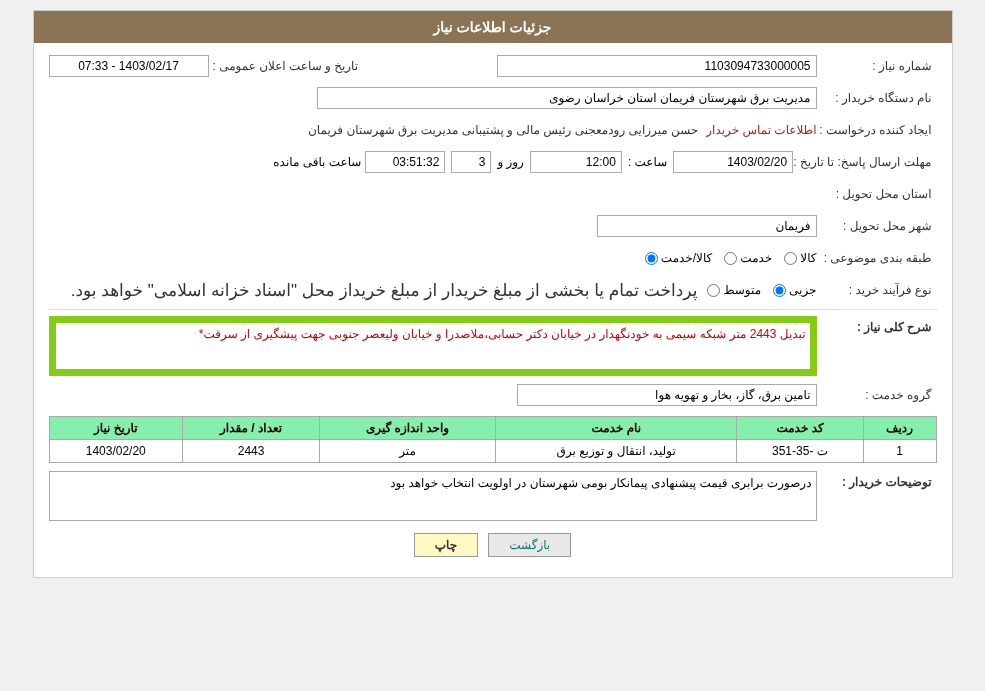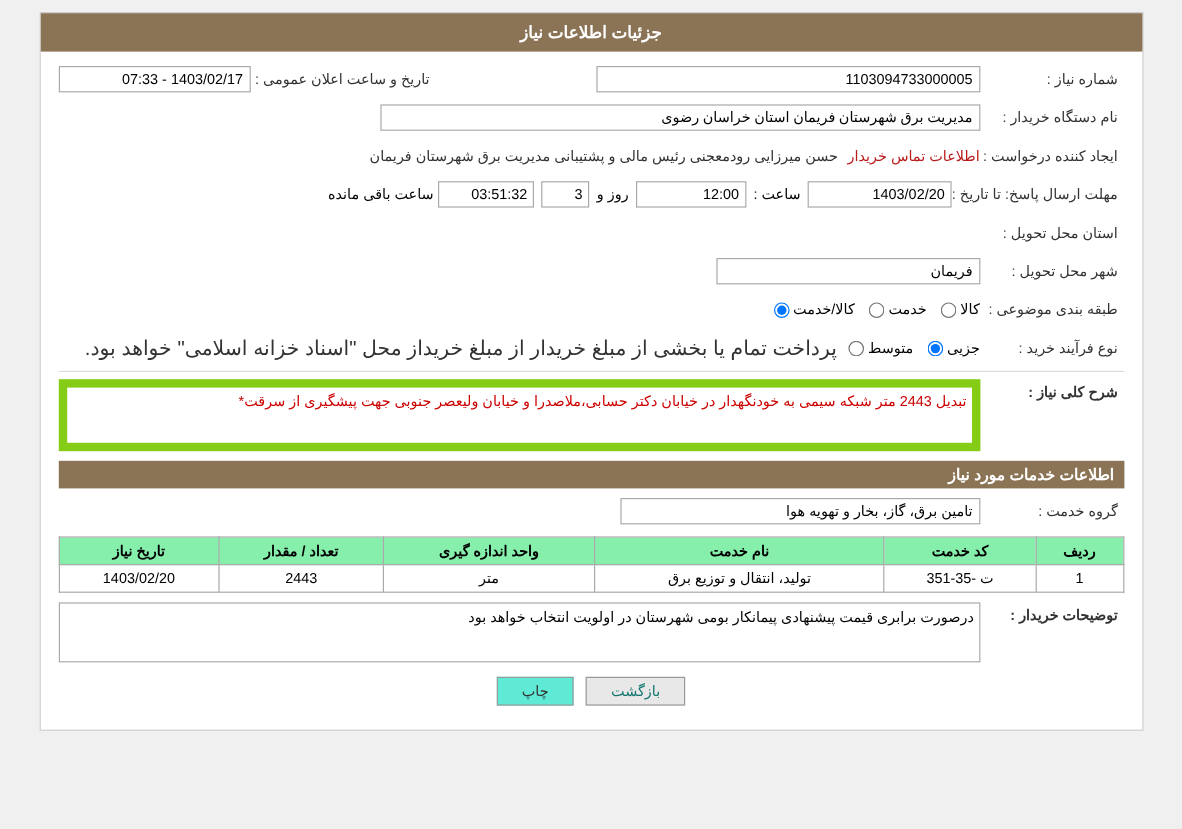--- a/index.html
+++ b/index.html
@@ -55,21 +55,21 @@
       padding: 2px 5px;
       min-height: 22px;
       display: flex;
       align-items: center;
       font-size: 12px;
     }
     .field-lg { width: 320px; }
     .field-md { width: 220px; }
     .field-sm { width: 120px; }
     .field-xs { width: 92px; }
-    .field-date { width: 160px; }
+    .field-date { width: 160px; justify-content: center; }
     .blue-link {
       color: #b91c1c;
       cursor: pointer;
       font-size: 12px;
     }
     .section-header {
       background: #8B7355;
       color: #fff;
       padding: 4px 8px;
       font-size: 13px;
@@ -103,22 +103,23 @@
       margin-bottom: 10px;
     }
     .btn {
       padding: 4px 20px;
       font-size: 12px;
       cursor: pointer;
       border: 1px solid #999;
       background: #e8e8e8;
     }
     .btn-print {
-      background: #5eead4;
+      background: #fef9c3;
       color: #333;
+      font-weight: bold;
     }
     .btn-back {
       background: #e8e8e8;
       color: #0f766e;
     }
     .radio-group {
       display: flex;
       align-items: center;
       gap: 12px;
       direction: rtl;
@@ -172,21 +173,21 @@
         </div>
         <span style="flex:1;"></span>
         <span class="label" style="min-width:auto; padding-left:4px;">تاریخ و ساعت اعلان عمومی :</span>
         <div class="field-box field-date">
           <span>1403/02/17 - 07:33</span>
         </div>
       </div>
 
       <div class="row">
         <span class="label">نام دستگاه خریدار :</span>
-        <div class="field-box" style="width:500px;font-family:Liberation Serif, serif;">
+        <div class="field-box" style="width:500px;">
           <span>مدیریت برق شهرستان فریمان استان خراسان رضوی</span>
         </div>
       </div>
 
       <div class="row">
         <span class="label">ایجاد کننده درخواست :</span>
         <span class="blue-link">اطلاعات تماس خریدار</span>
         <span style="margin: 0 4px;"> </span>
         <span style="font-size:12px; color:#333;">حسن میرزایی رودمعجنی رئیس مالی و پشتیبانی مدیریت برق شهرستان فریمان</span>
       </div>
@@ -256,23 +257,20 @@
 
       <hr class="divider">
 
       <div class="row" style="align-items: flex-start;">
         <span class="label" style="padding-top:4px; font-weight:bold;">شرح کلی نیاز :</span>
         <div class="notes-box" style="flex:1;">
           <span>تبدیل 2443 متر شبکه سیمی به خودنگهدار در خیابان دکتر حسابی،ملاصدرا و خیابان ولیعصر جنوبی جهت پیشگیری از سرقت*</span>
         </div>
       </div>
 
-      <div class="section-header">
-        <span>اطلاعات خدمات مورد نیاز</span>
-      </div>
 
       <div class="row">
         <span class="label">گروه خدمت :</span>
         <div class="field-box" style="width:300px;">
           <span>تامین برق، گاز، بخار و تهویه هوا</span>
         </div>
       </div>
 
       <div class="table-wrapper">
         <table>

